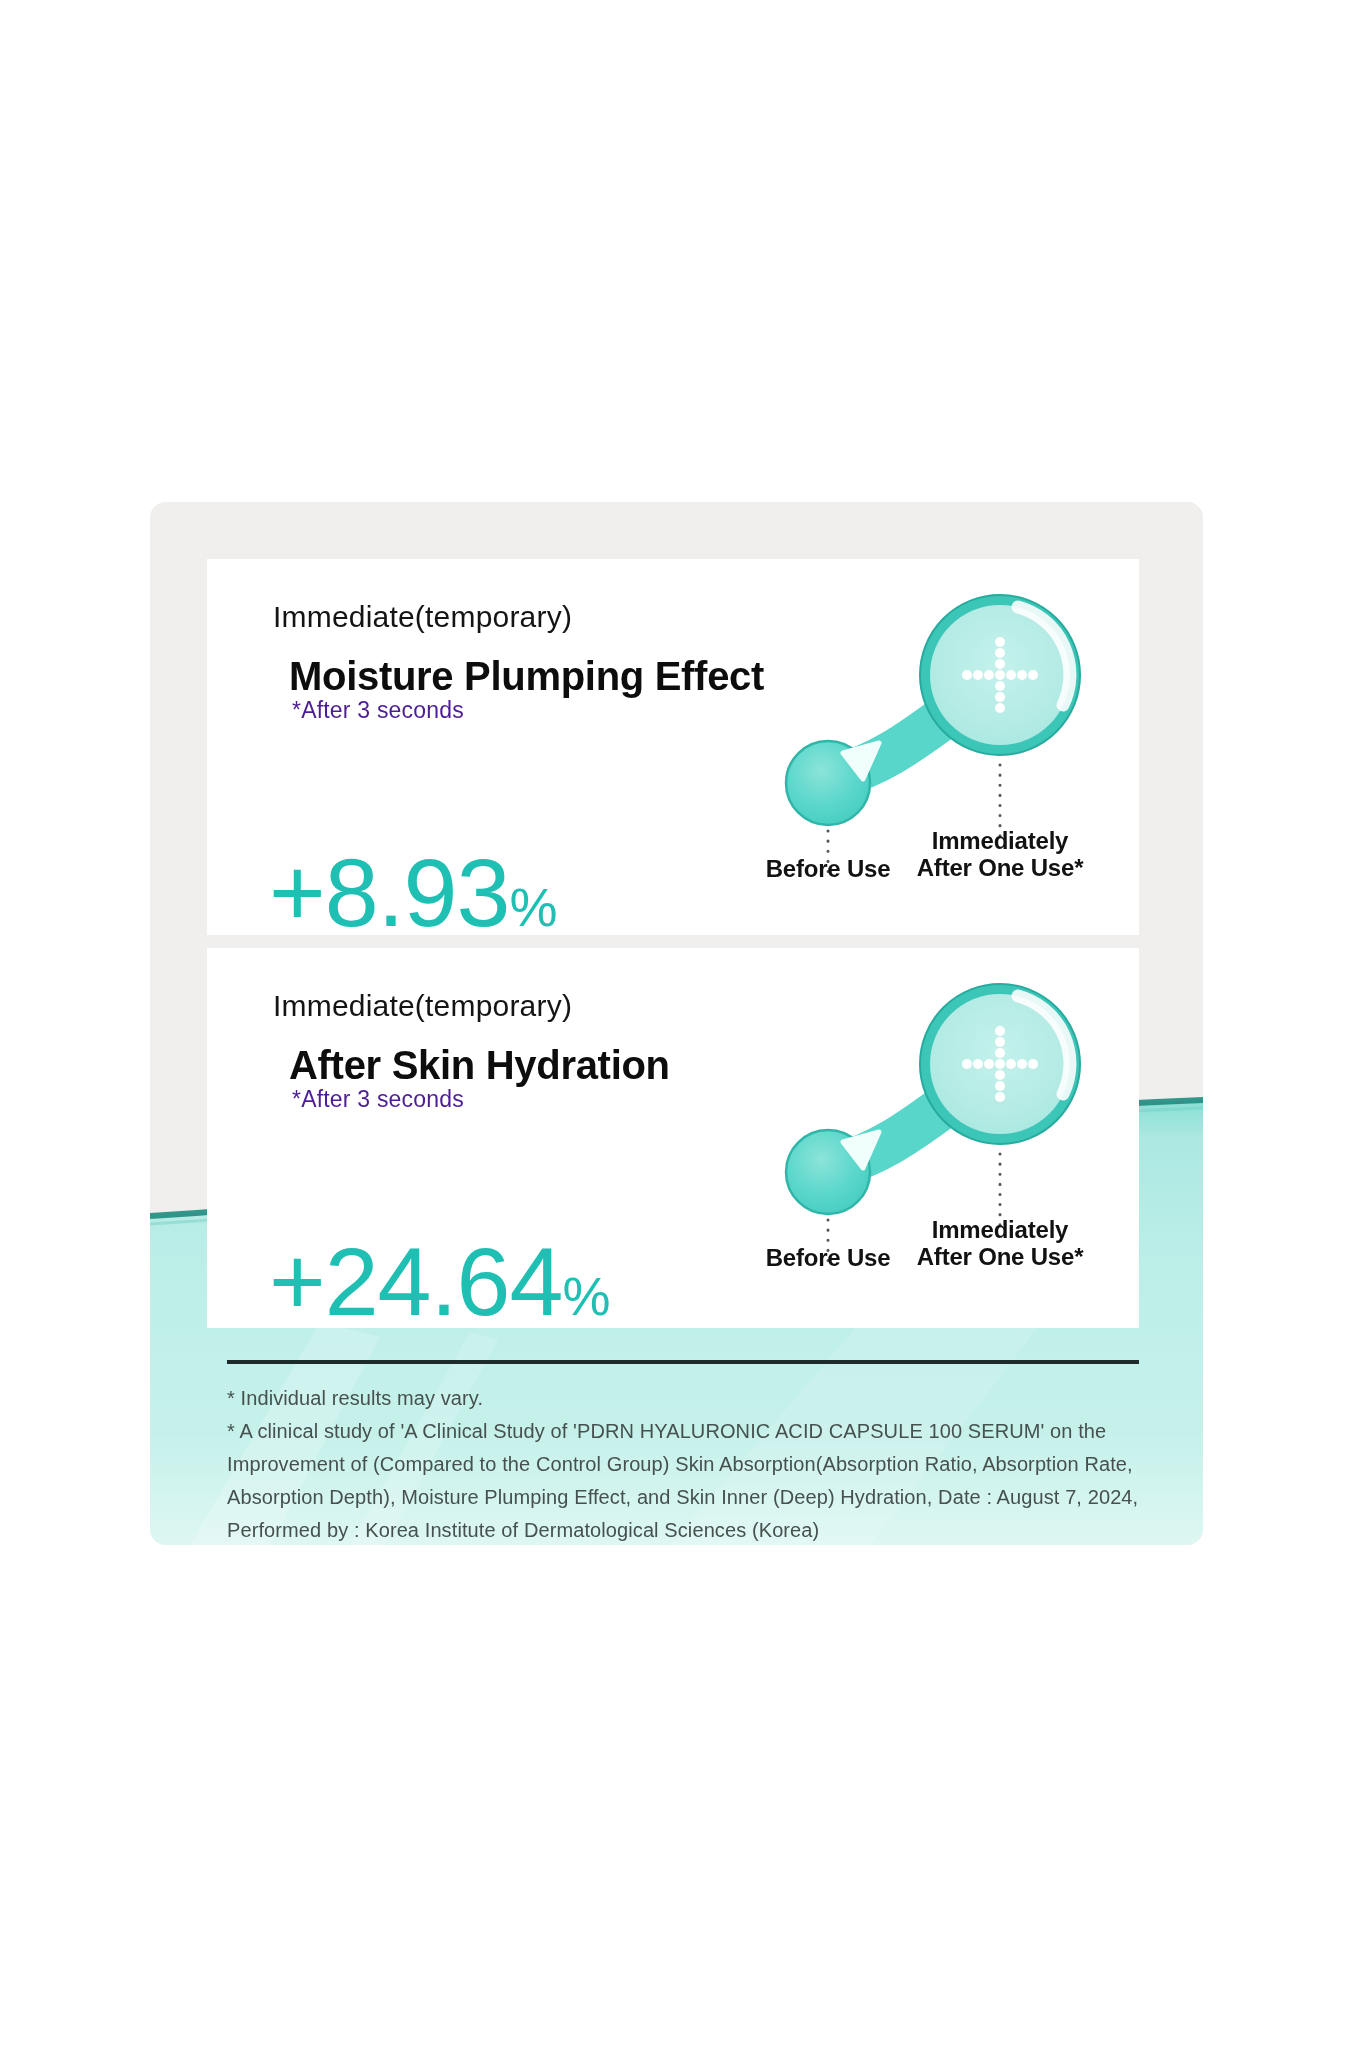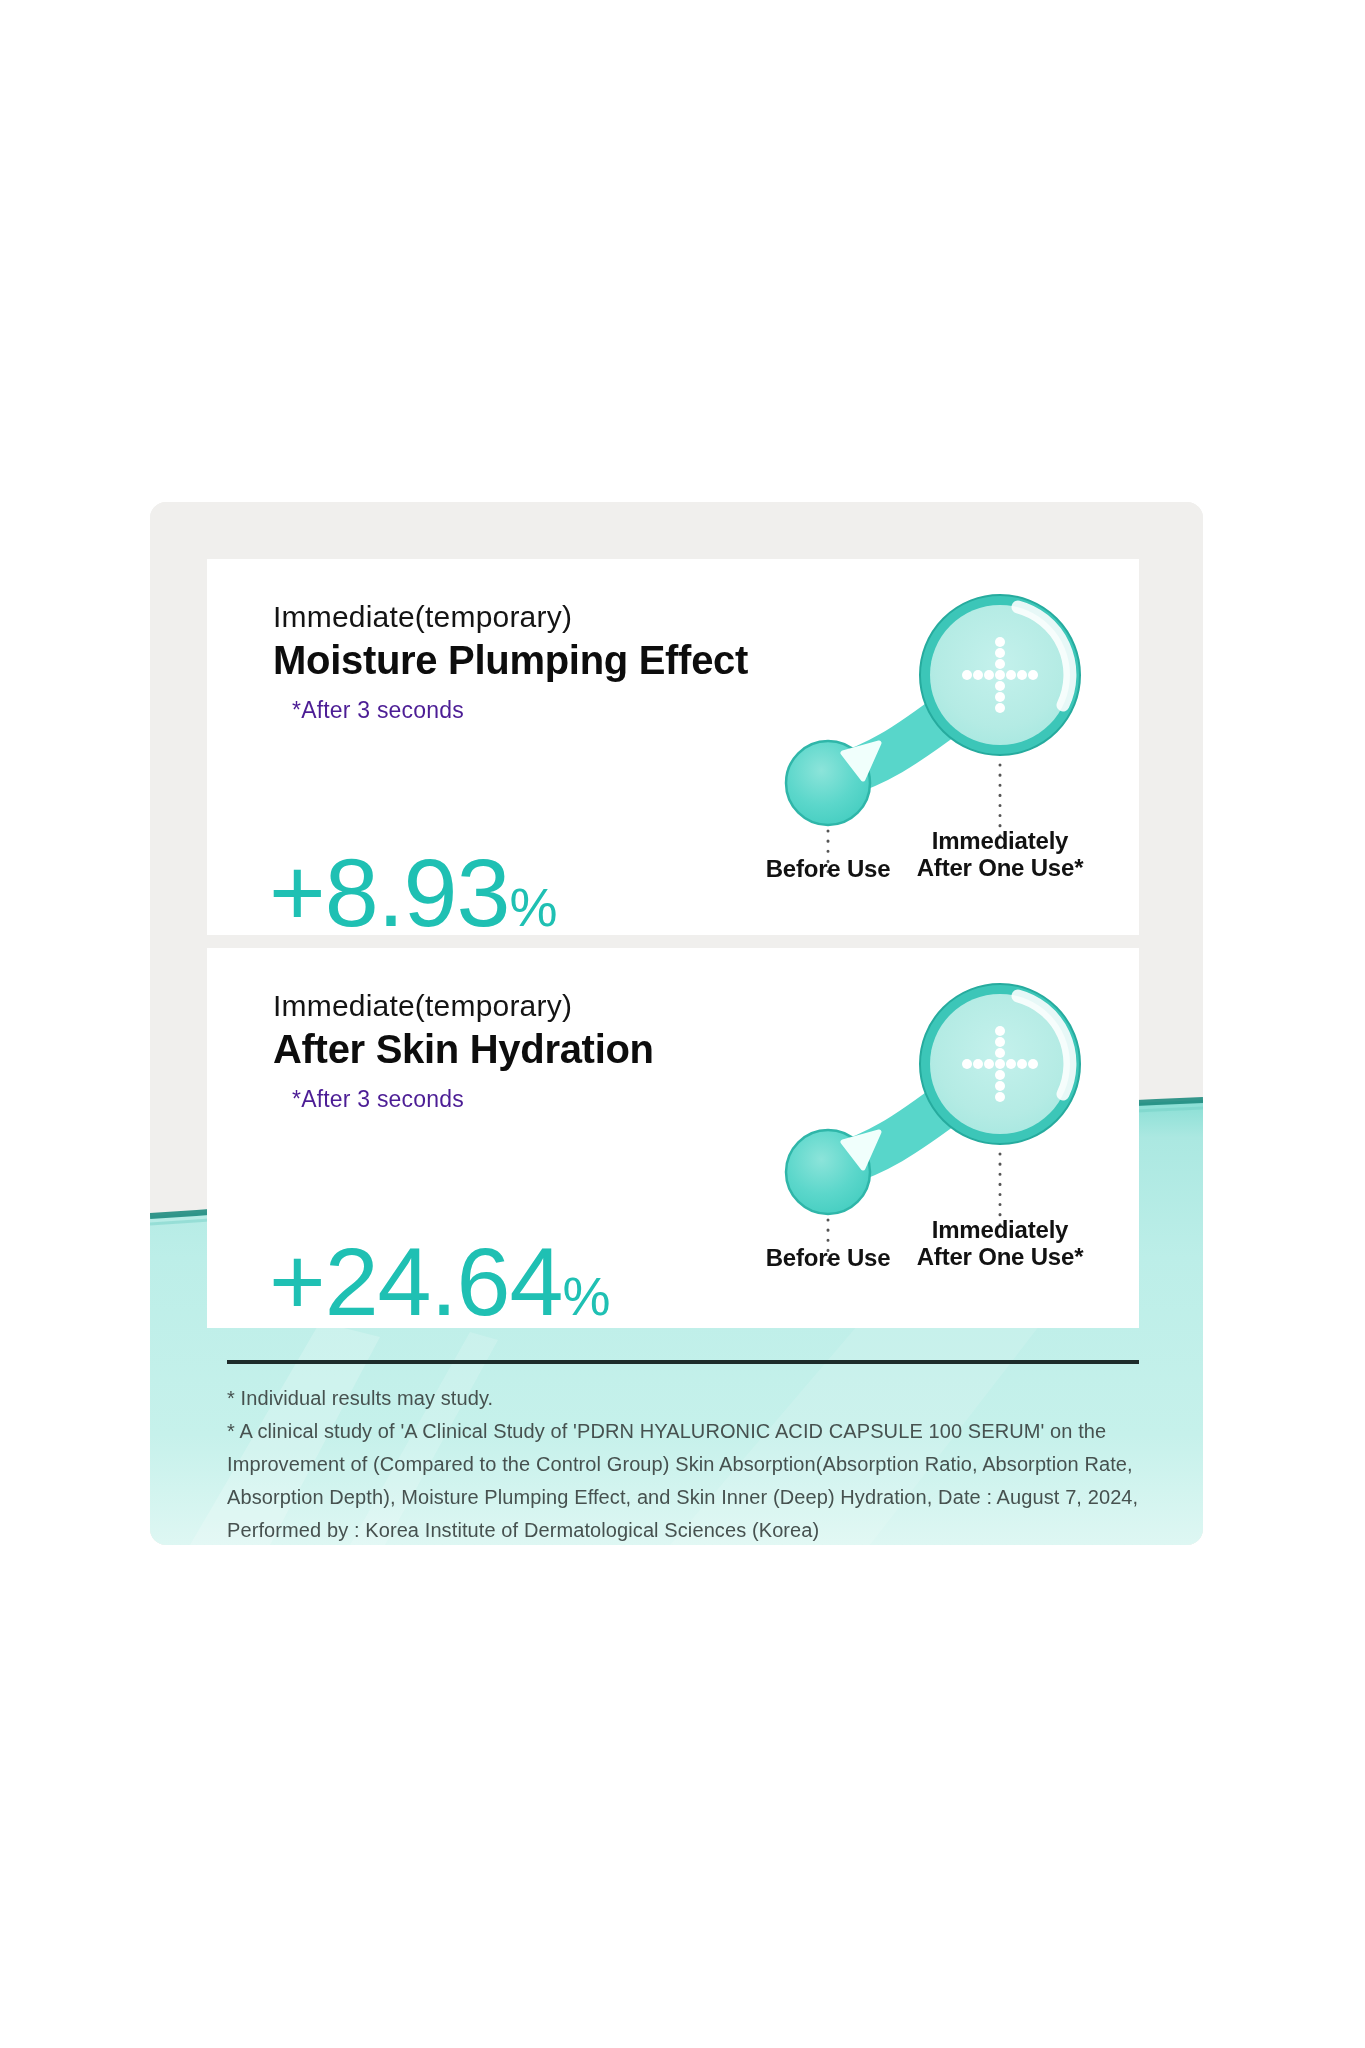--- a/index.html
+++ b/index.html
@@ -16,21 +16,21 @@
   .card{
     position:absolute;left:57px;width:932px;background:#ffffff;
   }
   .card-1{top:57px;height:376px;}
   .card-2{top:446px;height:380px;}
   .pretitle{
     position:absolute;left:66px;top:40px;font-size:30px;line-height:1.2;
     color:#141414;letter-spacing:0.2px;
   }
   .title{
-    position:absolute;left:66px;top:76px;margin:0;font-size:40px;line-height:1.25;
+    position:absolute;left:66px;top:76px;margin:16px;font-size:40px;line-height:1.25;
     font-weight:bold;color:#0d0d0d;letter-spacing:-0.3px;
   }
   .note{
     position:absolute;left:66px;top:138px;font-size:23px;color:#4c1d95;letter-spacing:0.2px;margin-left:19px;
   }
   .metric{
     position:absolute;left:62px;top:240px;line-height:1;white-space:nowrap;color:#1fc0b3;margin-top:45px;
   }
   .metric-value{font-size:97px;letter-spacing:-1px;}
   .metric-unit{font-size:54px;letter-spacing:0;}
@@ -156,18 +156,18 @@
         <line x1="273" y1="186" x2="273" y2="260" stroke="#555555" stroke-width="3" stroke-dasharray="0.1 10" stroke-linecap="round"></line>
       </svg>
 
       <div class="label label-before">Before Use</div>
       <div class="label label-after"><span>Immediately</span><br><span>After One Use*</span></div>
     </article>
 
     <div class="divider"></div>
 
     <div class="footnotes">
-      <p class="fn">* Individual results may study.</p>
+      <p class="fn">* Individual results may vary.</p>
       <p class="fn">* A clinical study of 'A Clinical Study of 'PDRN HYALURONIC ACID CAPSULE 100 SERUM' on the Improvement of (Compared to the Control Group) Skin Absorption(Absorption Ratio, Absorption Rate, Absorption Depth), Moisture Plumping Effect, and Skin Inner (Deep) Hydration, Date : August 7, 2024, Performed by : Korea Institute of Dermatological Sciences (Korea)</p>
     </div>
 
   </section>
 </div>
 
 </body></html>

